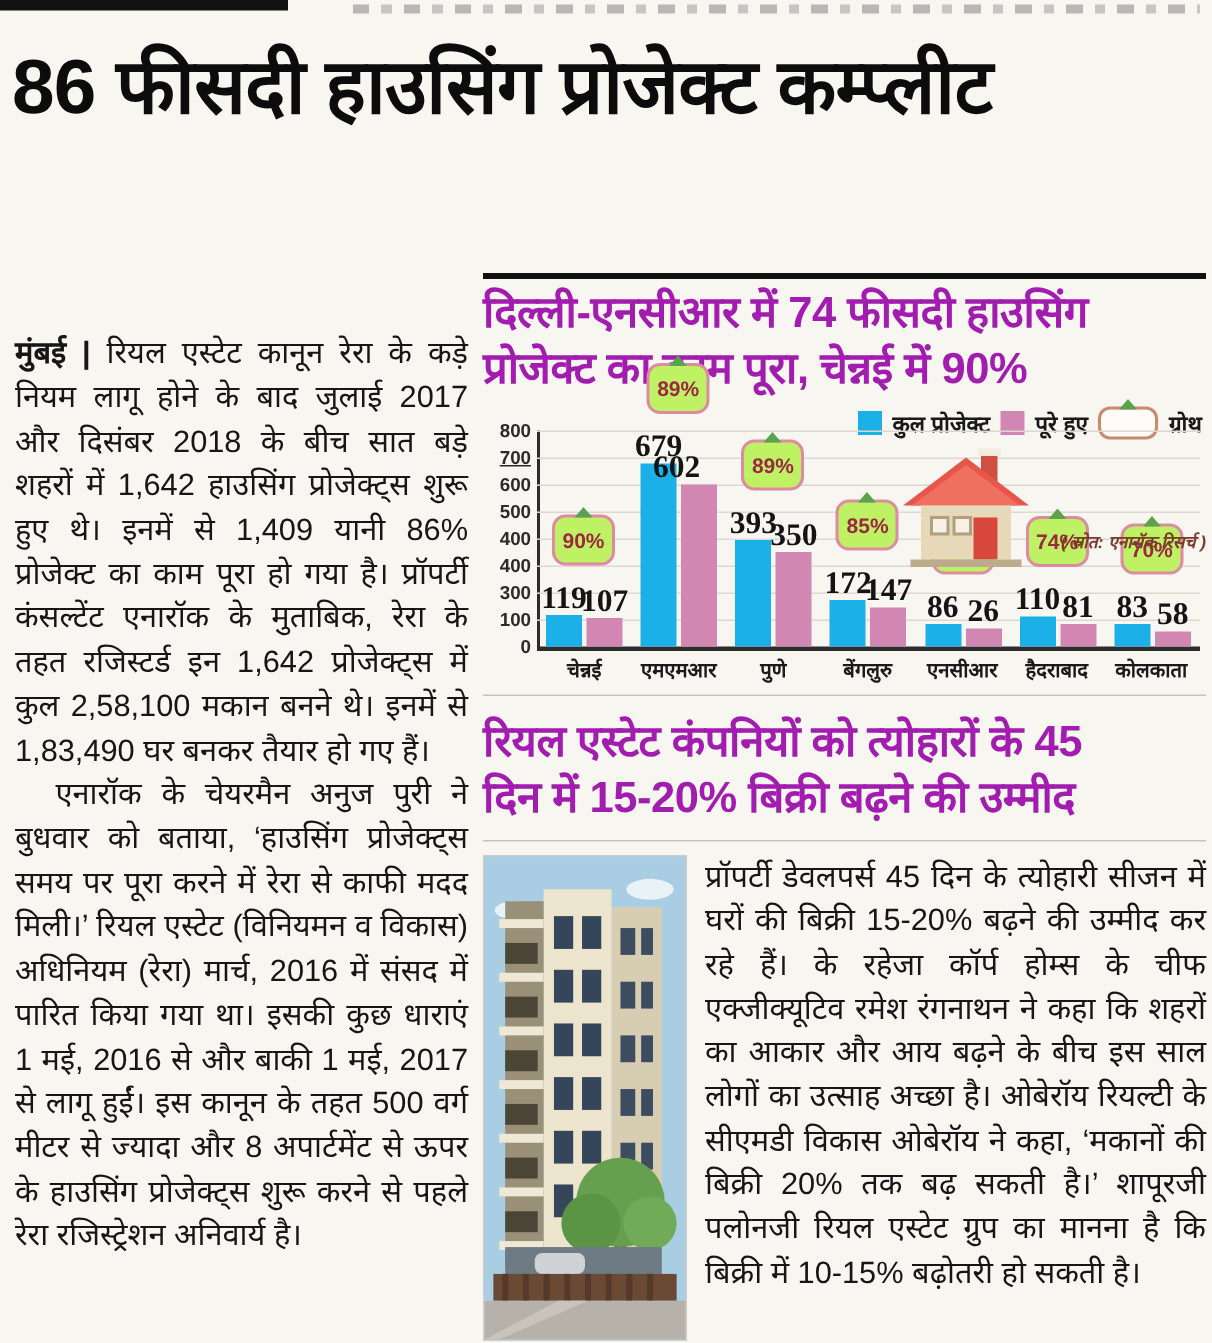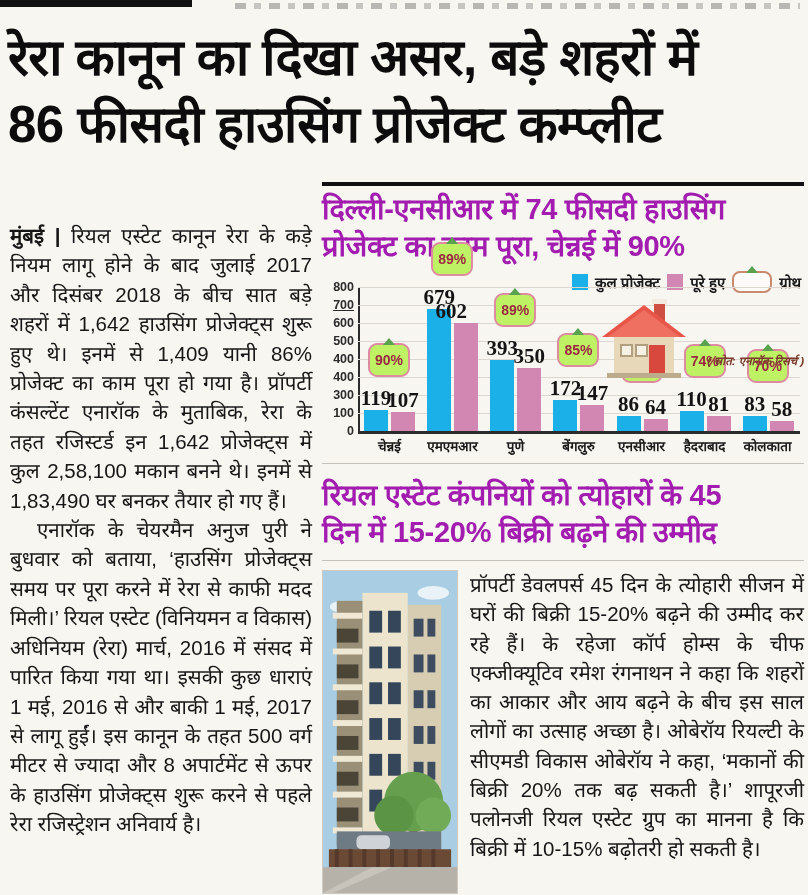--- a/index.html
+++ b/index.html
@@ -61,21 +61,20 @@
   .photo{flex:0 0 136px;height:324px;border:1px solid #cfcbc3;box-sizing:border-box;background:#aacde4;}
   .festive-text{flex:1;font-size:20.5px;line-height:29.3px;text-align:justify;color:#161616;}
 </style>
 </head>
 <body>
 
 <div class="top-bar"></div>
 <div class="top-remnant"></div>
 
 <h1 class="headline" style="margin:0;">
-  <span>रेरा कानून का दिखा असर, बड़े शहरों में</span>
   <span>86 फीसदी हाउसिंग प्रोजेक्ट कम्प्लीट</span>
 </h1>
 
 <div class="left-col">
   <p><span class="dateline">मुंबई |</span> <span>रियल एस्टेट कानून रेरा के कड़े नियम लागू होने के बाद जुलाई 2017 और दिसंबर 2018 के बीच सात बड़े शहरों में 1,642 हाउसिंग प्रोजेक्ट्स शुरू हुए थे। इनमें से 1,409 यानी 86% प्रोजेक्ट का काम पूरा हो गया है। प्रॉपर्टी कंसल्टेंट एनारॉक के मुताबिक, रेरा के तहत रजिस्टर्ड इन 1,642 प्रोजेक्ट्स में कुल 2,58,100 मकान बनने थे। इनमें से 1,83,490 घर बनकर तैयार हो गए हैं।</span></p>
   <p class="p2">एनारॉक के चेयरमैन अनुज पुरी ने बुधवार को बताया, ‘हाउसिंग प्रोजेक्ट्स समय पर पूरा करने में रेरा से काफी मदद मिली।’ रियल एस्टेट (विनियमन व विकास) अधिनियम (रेरा) मार्च, 2016 में संसद में पारित किया गया था। इसकी कुछ धाराएं 1 मई, 2016 से और बाकी 1 मई, 2017 से लागू हुईं। इस कानून के तहत 500 वर्ग मीटर से ज्यादा और 8 अपार्टमेंट से ऊपर के हाउसिंग प्रोजेक्ट्स शुरू करने से पहले रेरा रजिस्ट्रेशन अनिवार्य है।</p>
 </div>
 
 <div class="right-col">
   <div class="black-rule"></div>
@@ -131,21 +130,21 @@
           <div class="bar" style="left: 6px; height: 30.96px; background: rgb(28, 176, 232);"></div>
           <div class="bar-label" style="left: 18px; bottom: 31.96px;">172</div>
           <div class="bar" style="left: 33px; height: 26.46px; background: rgb(210, 135, 179);"></div>
           <div class="bar-label" style="left: 45px; bottom: 27.46px;">147</div>
           <div class="g-badge" style="left: 31px; bottom: 63.96px;">85%</div>
         </div>
         <div class="bar-group" style="left: 252.571px;">
           <div class="bar" style="left: 6px; height: 15.48px; background: rgb(28, 176, 232);"></div>
           <div class="bar-label" style="left: 18px; bottom: 16.48px;">86</div>
           <div class="bar" style="left: 33px; height: 11.52px; background: rgb(210, 135, 179);"></div>
-          <div class="bar-label" style="left: 45px; bottom: 12.52px;">64</div>
+          <div class="bar-label" style="left: 45px; bottom: 12.52px;">26</div>
           <div class="g-badge" style="left: 31px; bottom: 48.48px;">74%</div>
         </div>
         <div class="bar-group" style="left: 315.714px;">
           <div class="bar" style="left: 6px; height: 19.8px; background: rgb(28, 176, 232);"></div>
           <div class="bar-label" style="left: 18px; bottom: 20.8px;">110</div>
           <div class="bar" style="left: 33px; height: 14.58px; background: rgb(210, 135, 179);"></div>
           <div class="bar-label" style="left: 45px; bottom: 15.58px;">81</div>
           <div class="g-badge" style="left: 31px; bottom: 52.8px;">74%</div>
         </div>
         <div class="bar-group" style="left: 378.857px;">

